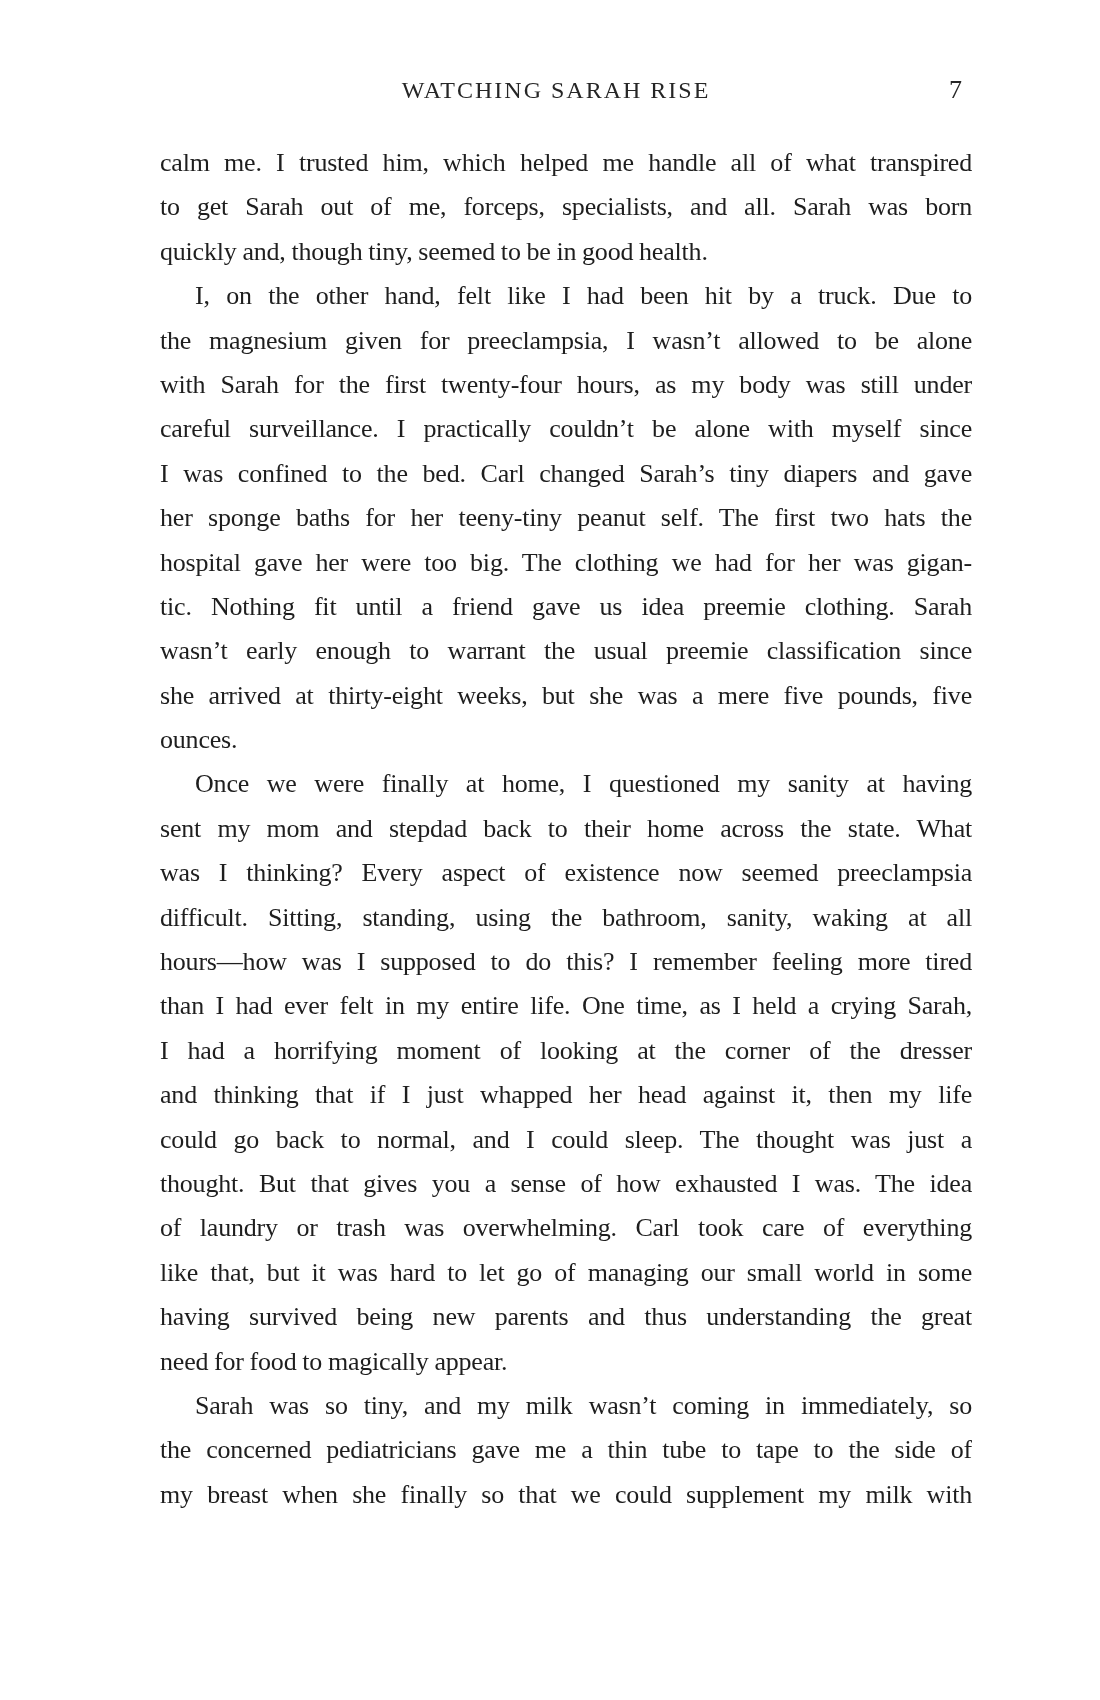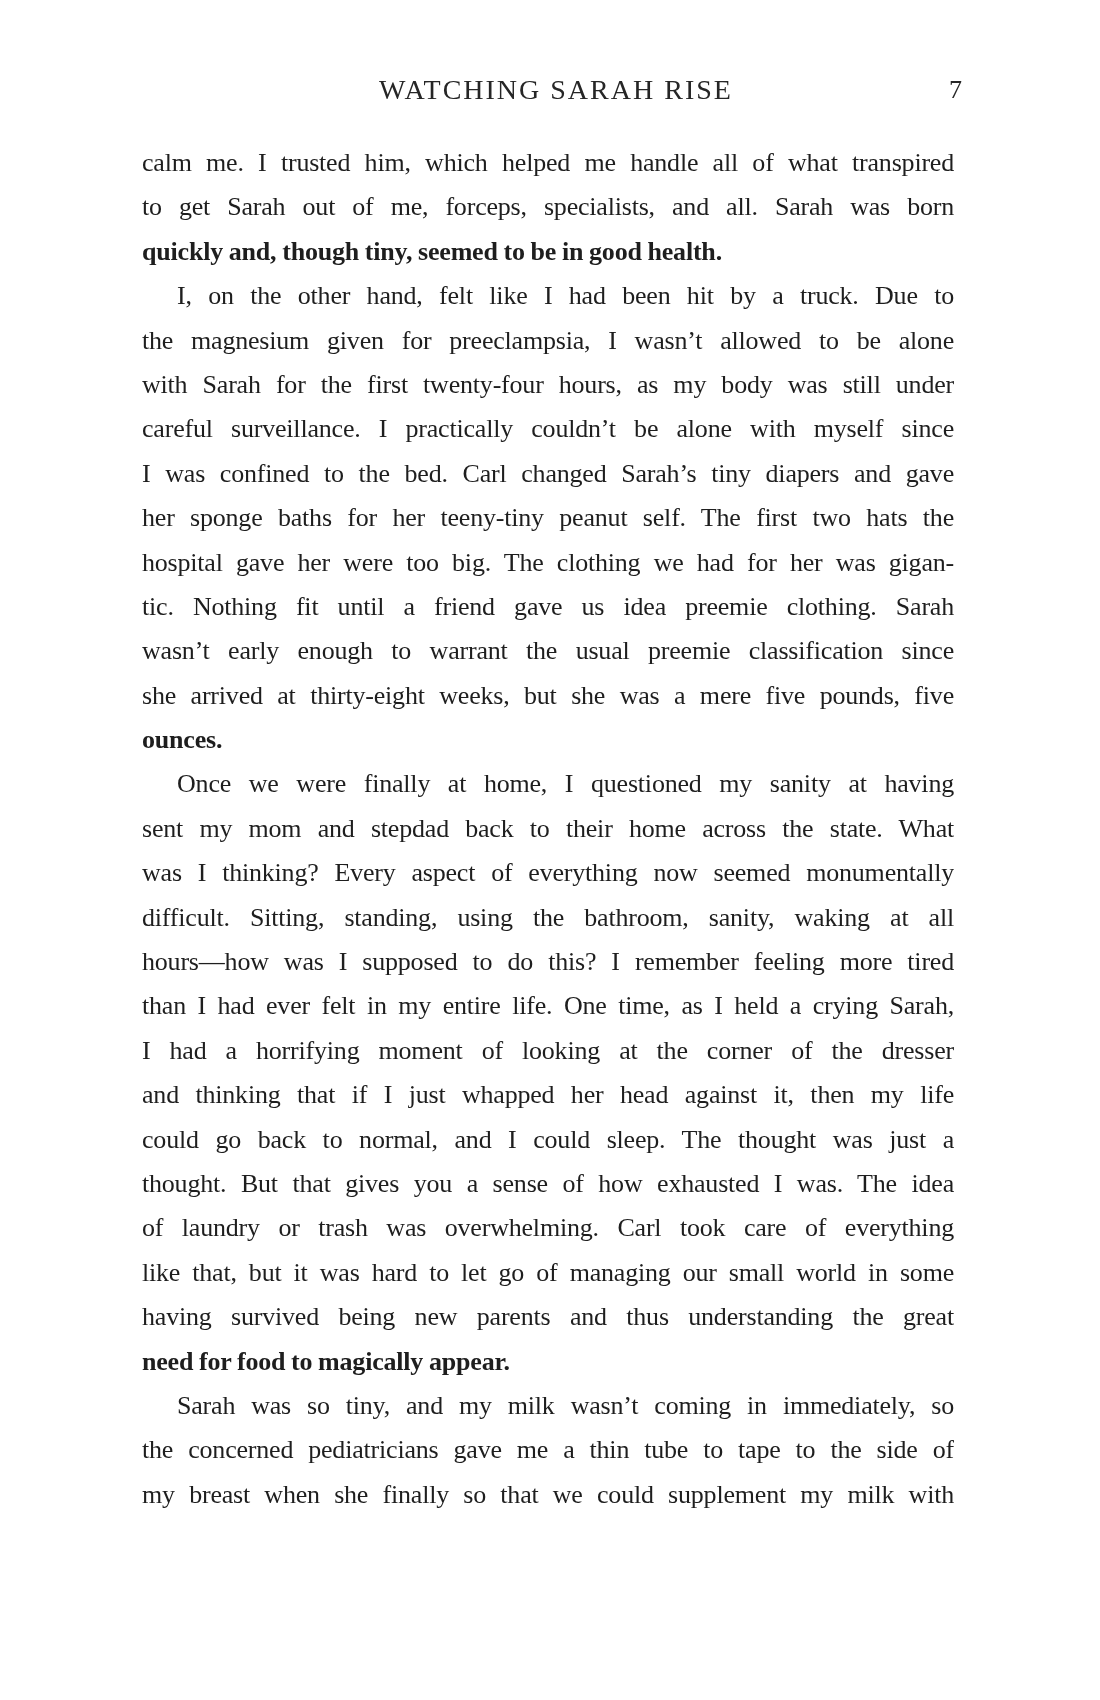--- a/index.html
+++ b/index.html
@@ -17,40 +17,40 @@
     overflow: hidden;
   }
   
   #running-header {
     position: absolute;
     top: 72px;
     left: 150px;
     width: 812px;
     height: 36px;
     text-align: center;
-    font-size: 28px;
+    font-size: 24px;
     letter-spacing: 2px;
     line-height: 36px;
     color: #262626;
     white-space: nowrap;
   }
   #page-number {
     position: absolute;
     top: 72px;
     right: 138px;
     height: 36px;
     font-size: 26px;
     line-height: 36px;
     color: #262626;
   }
   
   #text-block {
     position: absolute;
     top: 141px;
-    left: 142px;
+    left: 160px;
     width: 812px;
     font-size: 26px;
     letter-spacing: -0.2px;
     word-spacing: -0.5px;
   }
   .line {
     text-align: justify;
     height: 44.4px;
     line-height: 44.4px;
     overflow: hidden;
@@ -58,21 +58,20 @@
   
   .line::after {
     content: "";
     display: inline-block;
     width: 100%;
     height: 0;
   }
   
   .line.last {
     text-align: left;
-    font-weight: bold;
   }
   .line.last::after {
     content: none;
   }
   .line.indent {
     text-indent: 35px;
   }
 </style>
 </head>
 <body>
@@ -90,21 +89,21 @@
       <div class="line">careful surveillance. I practically couldn’t be alone with myself since</div>
       <div class="line">I was confined to the bed. Carl changed Sarah’s tiny diapers and gave</div>
       <div class="line">her sponge baths for her teeny-tiny peanut self. The first two hats the</div>
       <div class="line">hospital gave her were too big. The clothing we had for her was gigan-</div>
       <div class="line">tic. Nothing fit until a friend gave us idea preemie clothing. Sarah</div>
       <div class="line">wasn’t early enough to warrant the usual preemie classification since</div>
       <div class="line">she arrived at thirty-eight weeks, but she was a mere five pounds, five</div>
       <div class="line last">ounces.</div>
       <div class="line indent">Once we were finally at home, I questioned my sanity at having</div>
       <div class="line">sent my mom and stepdad back to their home across the state. What</div>
-      <div class="line">was I thinking? Every aspect of everything now seemed monumentally</div>
+      <div class="line">was I thinking? Every aspect of existence now seemed preeclampsia</div>
       <div class="line">difficult. Sitting, standing, using the bathroom, sanity, waking at all</div>
       <div class="line">hours—how was I supposed to do this? I remember feeling more tired</div>
       <div class="line">than I had ever felt in my entire life. One time, as I held a crying Sarah,</div>
       <div class="line">I had a horrifying moment of looking at the corner of the dresser</div>
       <div class="line">and thinking that if I just whapped her head against it, then my life</div>
       <div class="line">could go back to normal, and I could sleep. The thought was just a</div>
       <div class="line">thought. But that gives you a sense of how exhausted I was. The idea</div>
       <div class="line">of laundry or trash was overwhelming. Carl took care of everything</div>
       <div class="line">like that, but it was hard to let go of managing our small world in some</div>
       <div class="line">having survived being new parents and thus understanding the great</div>

